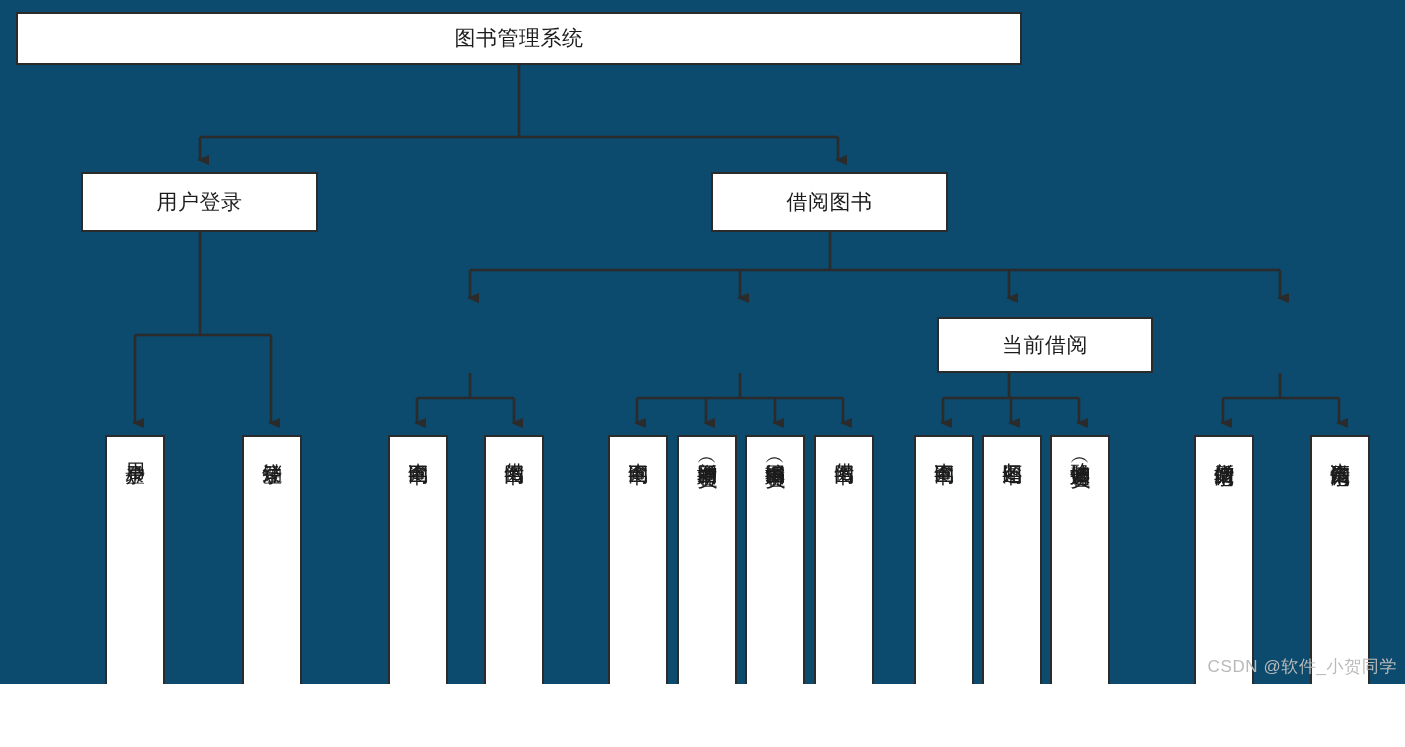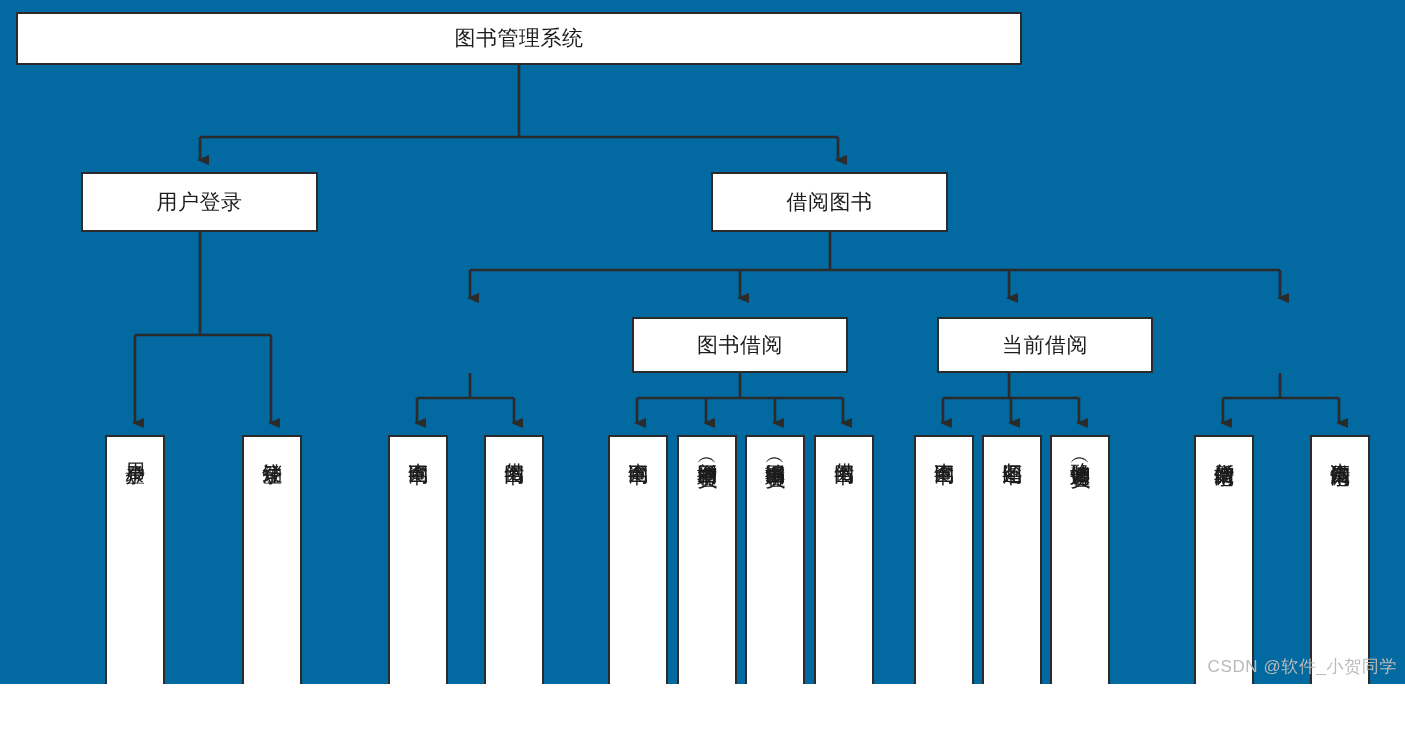--- a/index.html
+++ b/index.html
@@ -8,21 +8,21 @@
     background: #ffffff;
   }
   body {
     font-family: "Liberation Sans", "DejaVu Sans", sans-serif;
     color: #1a1a1a;
   }
   #canvas {
     position: relative;
     width: 1405px;
     height: 684px;
-    background: #0369a1;
+    background: #0c4a6e;
     overflow: hidden;
   }
   svg.wires {
     position: absolute;
     left: 0;
     top: 0;
     width: 1405px;
     height: 747px;
     pointer-events: none;
   }
@@ -130,23 +130,20 @@
     <span class="label">图书管理系统</span>
   </div>
 
   <div class="node" style="left:81px; top:172px; width:237px; height:60px;">
     <span class="label">用户登录</span>
   </div>
   <div class="node" style="left:711px; top:172px; width:237px; height:60px;">
     <span class="label">借阅图书</span>
   </div>
 
-  <div class="node" style="left:632px; top:317px; width:216px; height:56px;">
-    <span class="label">图书借阅</span>
-  </div>
   <div class="node" style="left:901px; top:317px; width:216px; height:56px;margin-left:36px;">
     <span class="label">当前借阅</span>
   </div>
 
   <div class="node vertical" style="left:105px; top:435px; width:60px; height:300px;">
     <span class="label">用户登录</span>
   </div>
   <div class="node vertical" style="left:242px; top:435px; width:60px; height:300px;">
     <span class="label">注销登录</span>
   </div>

